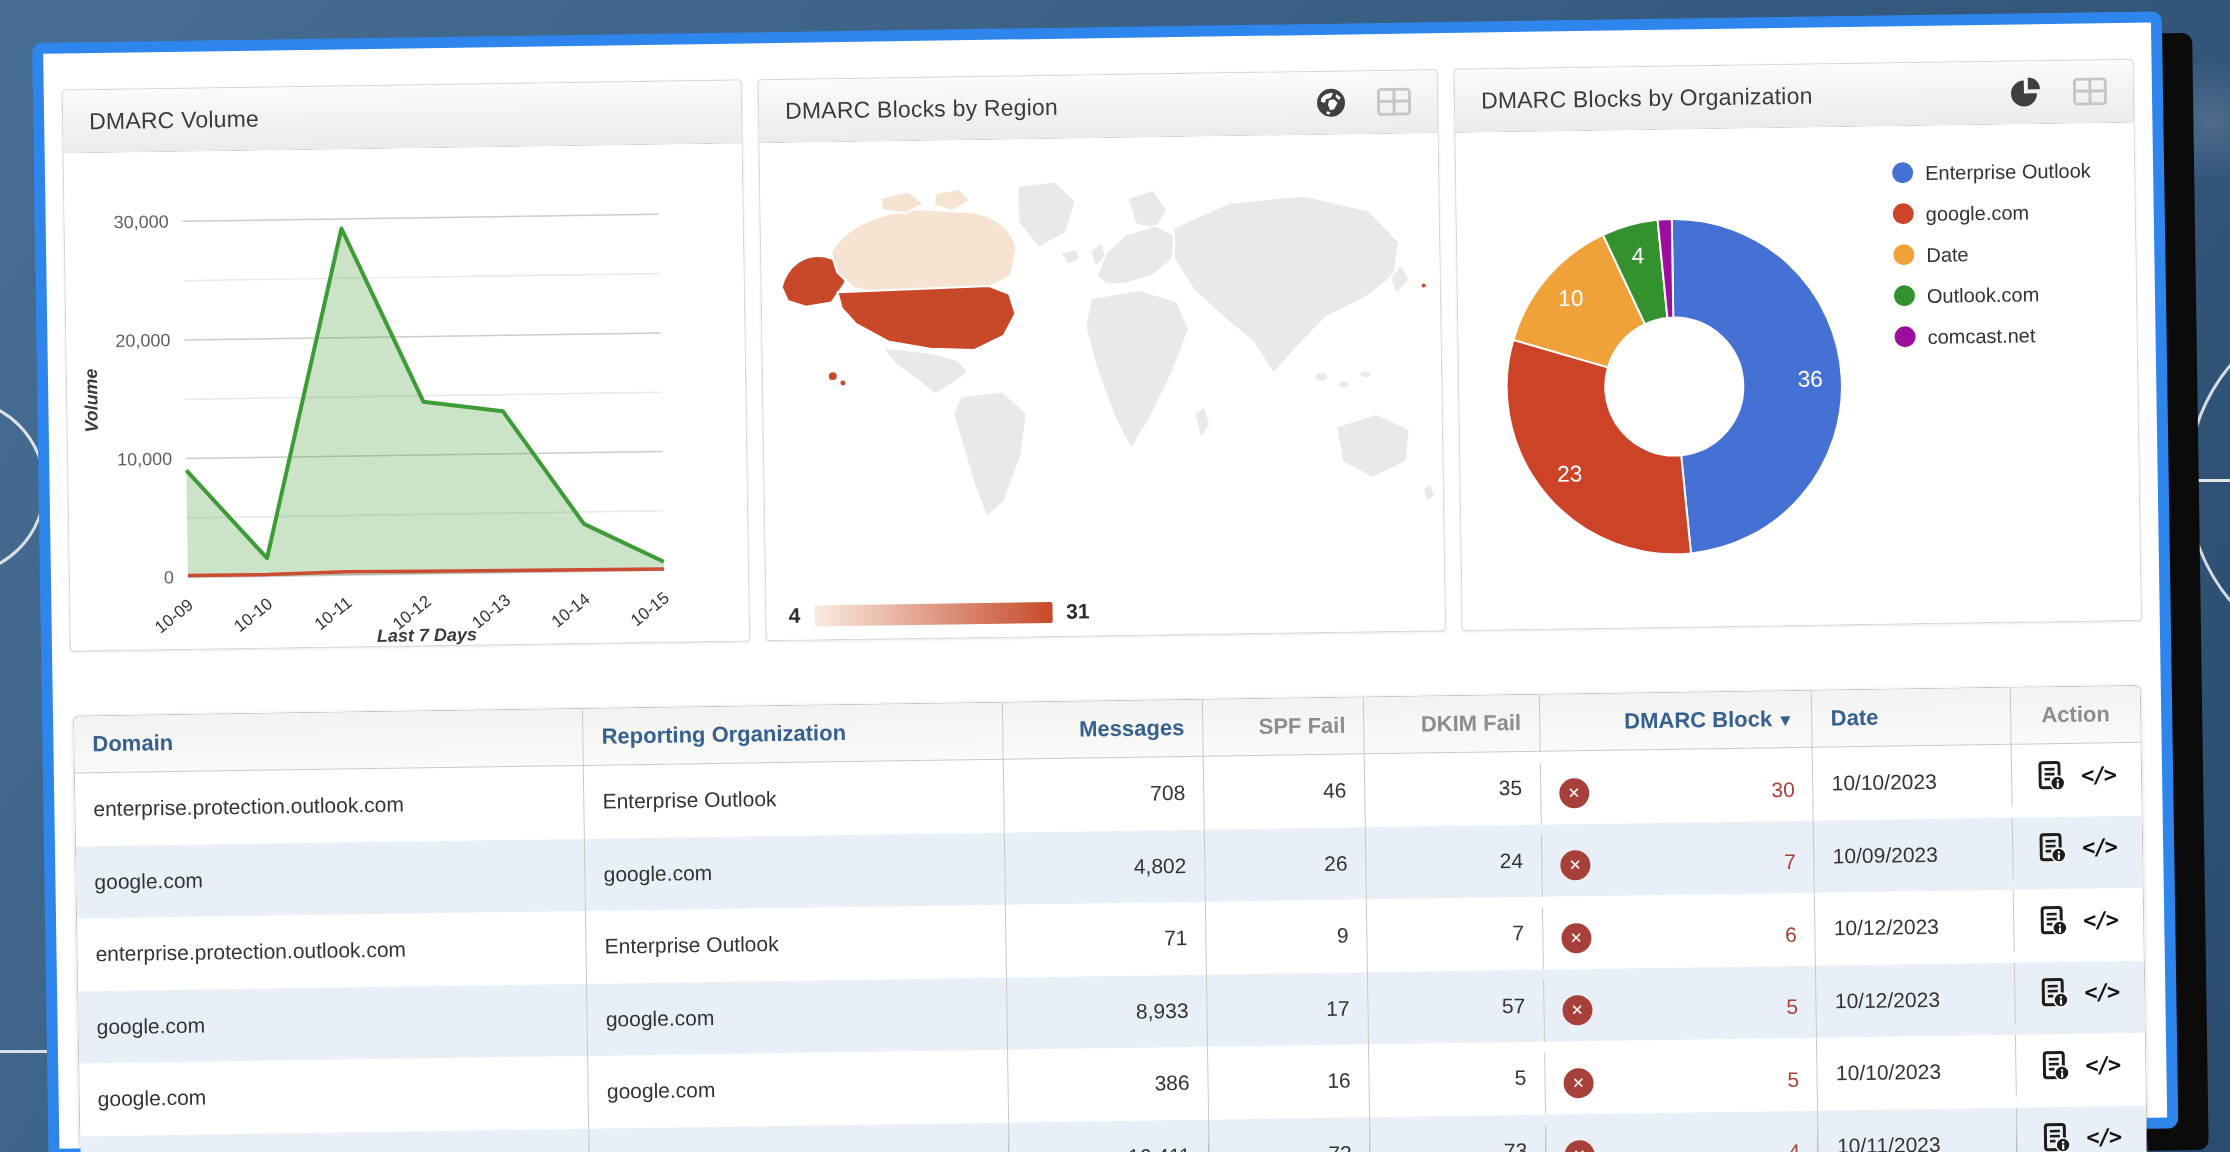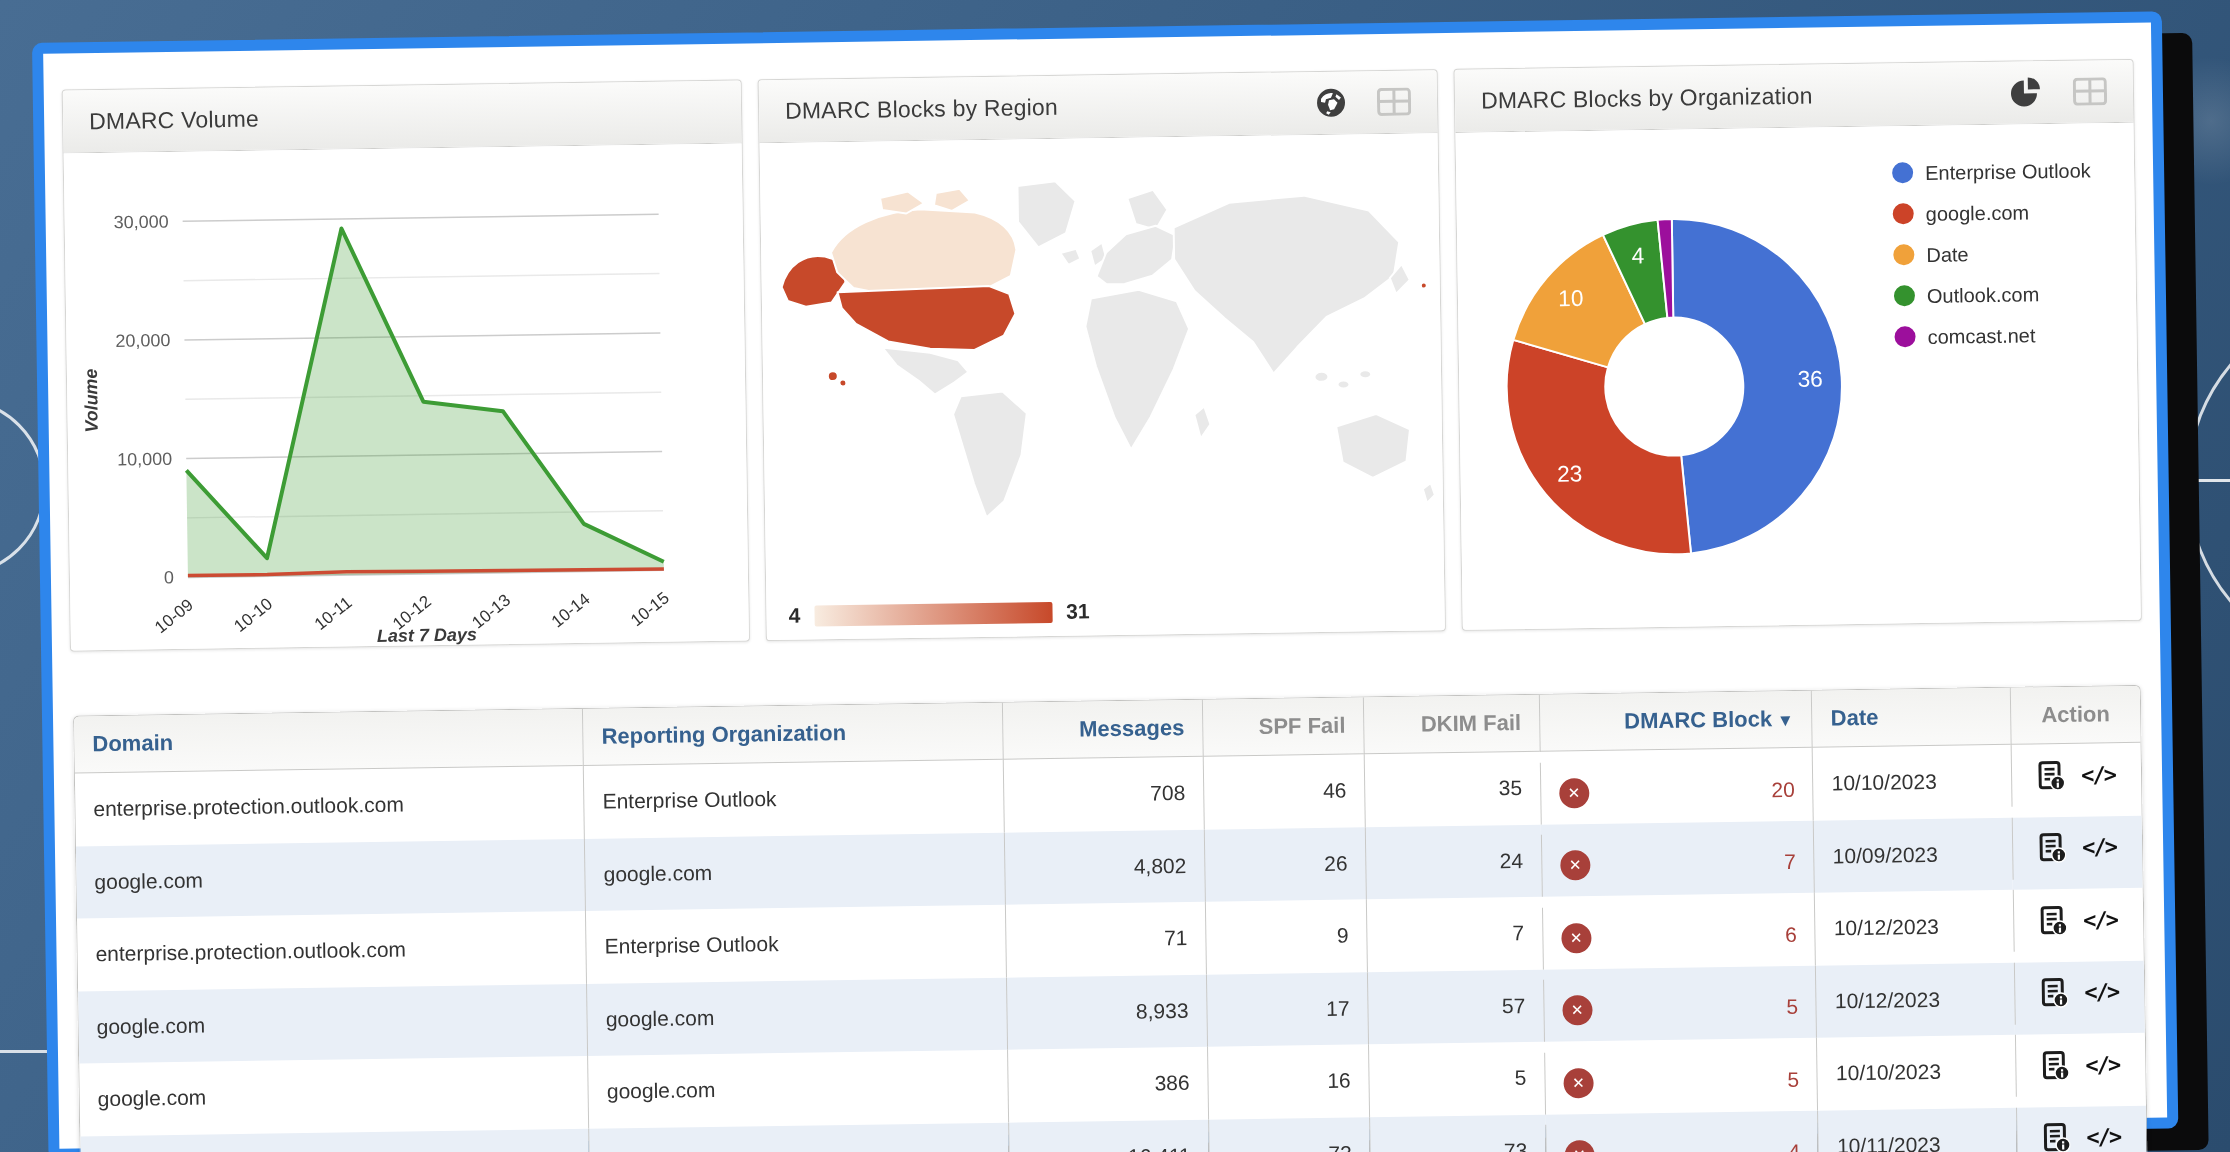--- a/index.html
+++ b/index.html
@@ -264,21 +264,21 @@
             </thead>
           <tbody id="tbody">
               <tr>
                 <td class="al-left">enterprise.protection.outlook.com</td>
                 <td class="al-left">Enterprise Outlook</td>
                 <td class="al-right">708</td>
                 <td class="al-right">46</td>
                 <td class="al-right">35</td>
                 <td class="al-right block-cell">
                   <span class="block-x">✕</span>
-                  <span class="block-num">20</span>
+                  <span class="block-num">30</span>
                 </td>
                 <td class="al-left">10/10/2023</td>
                 <td class="action-cell">
                   <span class="ric">
                     <svg width="27" height="31" viewBox="0 0 27 31">
                       <rect x="2" y="2.5" width="19" height="25" rx="2.5" fill="none" stroke="#1d1d1d" stroke-width="3"></rect>
                       <line x1="6.5" y1="9" x2="16.5" y2="9" stroke="#1d1d1d" stroke-width="2.6"></line>
                       <line x1="6.5" y1="14" x2="16.5" y2="14" stroke="#1d1d1d" stroke-width="2.6"></line>
                       <line x1="6.5" y1="19" x2="12" y2="19" stroke="#1d1d1d" stroke-width="2.6"></line>
                       <circle cx="19.5" cy="23" r="7" fill="#1d1d1d" stroke="#ffffff" stroke-width="1.5"></circle>

